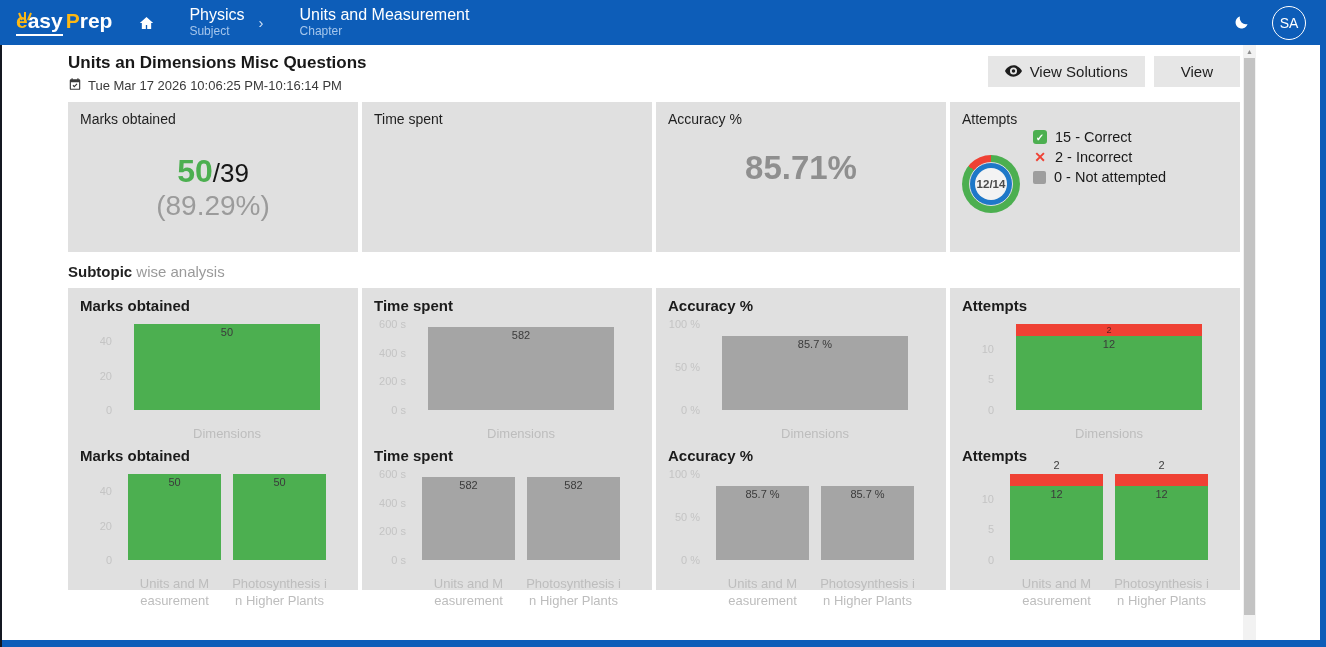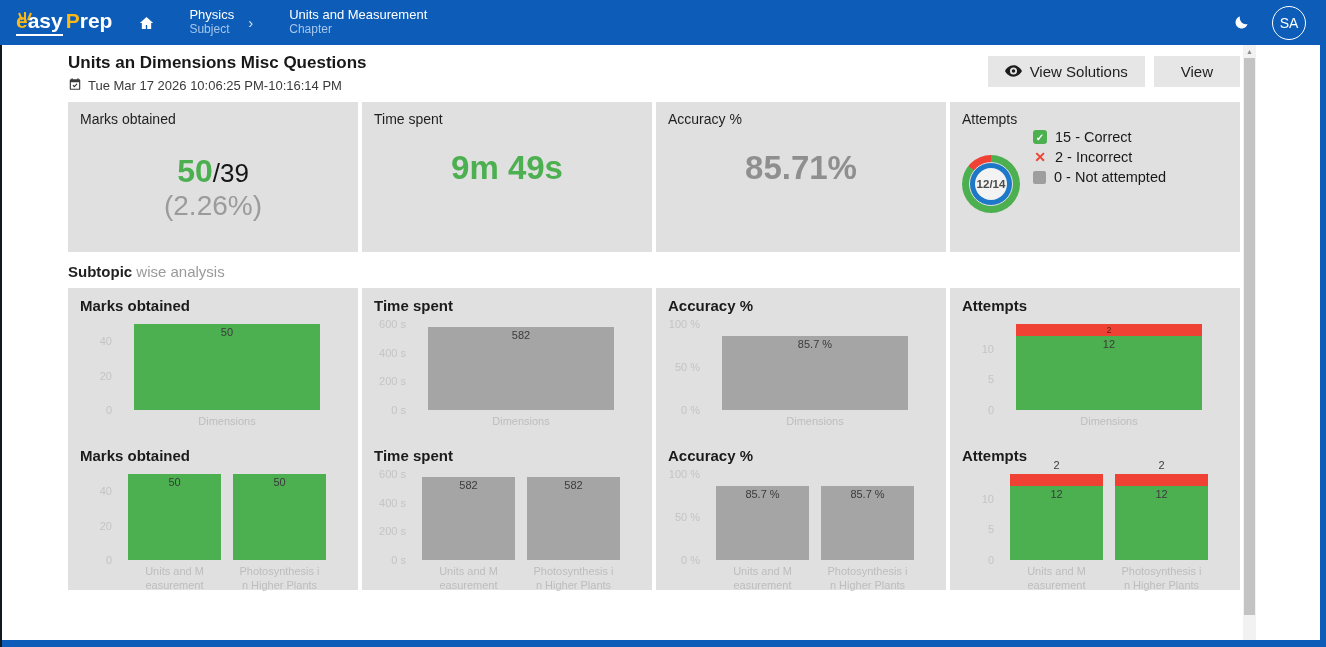--- a/index.html
+++ b/index.html
@@ -10,21 +10,21 @@
   .navbar { position:absolute; top:0; left:0; right:0; height:45px; background:#0d5db8; display:flex; align-items:center; padding:0 14px; color:#fff; z-index:20; }
   .brand { position:relative; display:flex; align-items:baseline; font-weight:700; font-size:21px; cursor:pointer; margin-left:2px; }
   .brand-rays { position:absolute; top:-7px; left:1px; }
   .brand-e { color:#fdb813; border-bottom:2px solid #fff; padding-bottom:1px; }
   .brand-txt { color:#fff; border-bottom:2px solid #fff; padding-bottom:1px; }
   .brand-P { color:#fdb813; margin-left:3px; }
   .brand-rep { color:#fff; }
   .nav-home { margin-left:26px; cursor:pointer; display:flex; align-items:center; }
   .crumb { margin-left:34px; cursor:pointer; line-height:1.15; }
   .crumb:nth-of-type(2){ margin-left:38px; }
-  .crumb-title { font-size:13px; color:#fff; }
+  .crumb-title { font-size:16px; color:#fff; }
   .crumb-sub { font-size:12px; color:#a5c6ec; }
   .crumb-sep { margin:0 2px 0 14px; color:#cfe0f5; font-size:15px; align-self:center; }
   .nav-spacer { flex:1; }
   .nav-moon { cursor:pointer; display:flex; align-items:center; margin-right:22px; }
   .avatar { width:34px; height:34px; border:1.5px solid #fff; border-radius:50%; display:flex; align-items:center; justify-content:center; font-size:14px; color:#fff; cursor:pointer; margin-right:6px;text-align:center; }
 
   
   .edge-left { position:absolute; left:0; top:45px; bottom:0; width:2px; background:#141821; z-index:15; }
   .content { position:absolute; left:2px; top:45px; right:6px; bottom:7px; background:#fff; overflow:hidden; }
 
@@ -79,21 +79,21 @@
   .y-axis { width:42px; flex:none; position:relative; }
   .ytick { position:absolute; right:10px; font-size:11px; color:#c4c4c4; white-space:nowrap; }
   .plot { flex:1; display:flex; padding-right:14px; }
   .bar-group { flex:1; display:flex; flex-direction:column; align-items:center; min-width:0; }
   .bar-col { width:100%; display:flex; flex-direction:column; justify-content:flex-end; align-items:center; overflow:visible; }
   .bar-top-label { font-size:11px; color:#3d3d3d; margin-bottom:3px; }
   .bar-stack { width:89%; display:flex; flex-direction:column-reverse; }
   .bar-seg { position:relative; width:100%; }
   .bar-seg-label { position:absolute; top:2px; left:0; right:0; text-align:center; font-size:11px; color:#3b3b3b; }
   .bar-seg-label.small { font-size:9px; top:1px; color:#5a1f1f; }
-  .x-label { margin-top:4px; font-size:11px; color:#bdbdbd; text-align:center; line-height:1.3; }
+  .x-label { margin-top:16px; font-size:13px; color:#bdbdbd; text-align:center; line-height:1.3; }
 </style>
 </head>
 <body>
 
 <div class="navbar">
   <div class="brand">
     <span class="brand-rays">
       <svg width="16" height="9" viewBox="0 0 16 9">
           <g stroke="#fdb813" stroke-width="2" fill="none">
             <line x1="2" y1="1" x2="5" y2="8"></line>
@@ -167,27 +167,26 @@
             <span>View</span>
           </button>
         </div>
       </div>
 
       <div class="cards-row">
         <div class="card">
           <div class="card-title">Marks obtained</div>
           <div class="big-center">
             <span class="marks-score" id="marks-score" style="color: rgb(76, 175, 80);">50</span><span class="marks-total">/39</span>
-            <div class="marks-percent">(2.26%)</div>
+            <div class="marks-percent">(89.29%)</div>
           </div>
         </div>
 
         <div class="card">
           <div class="card-title">Time spent</div>
-          <div class="big-center big-value" id="time-value" style="color: rgb(76, 175, 80);">9m 49s</div>
         </div>
 
         <div class="card">
           <div class="card-title">Accuracy %</div>
           <div class="big-center big-value" style="color:#8f8f8f;">85.71%</div>
         </div>
 
         <div class="card">
           <div class="card-title">Attempts</div>
           <div class="attempts-body">

